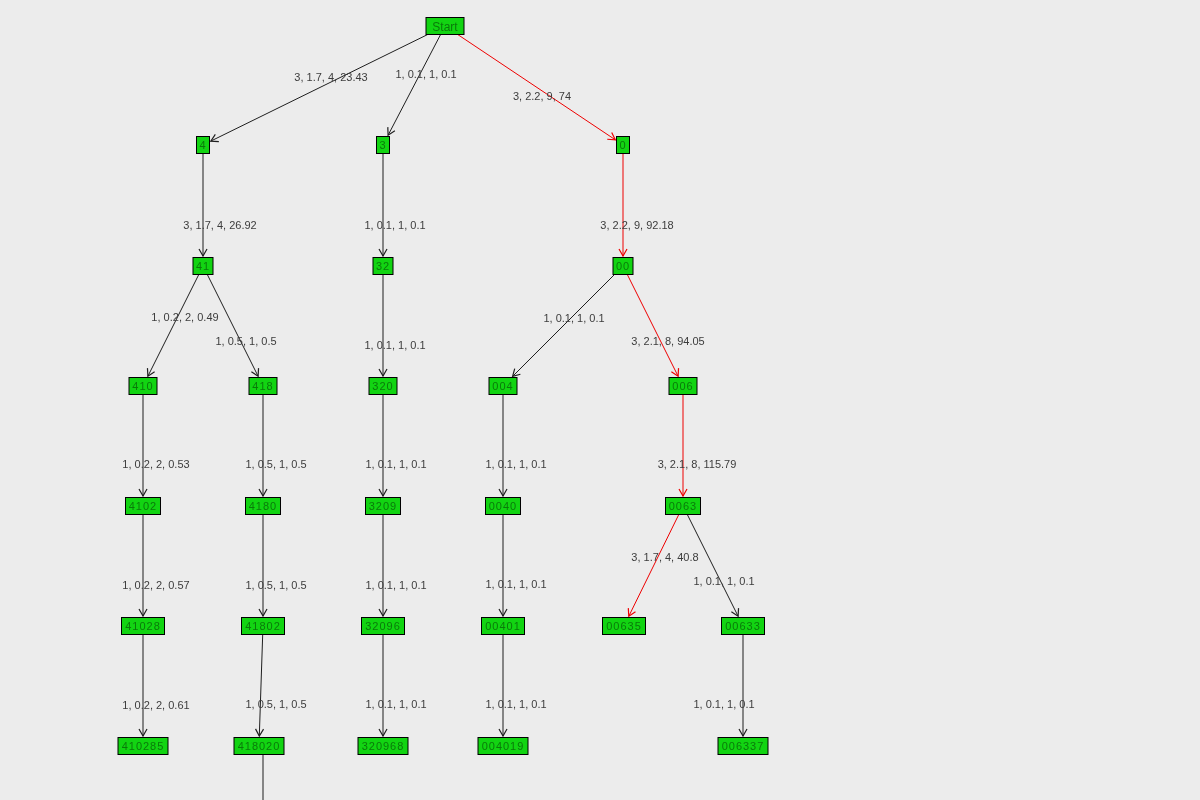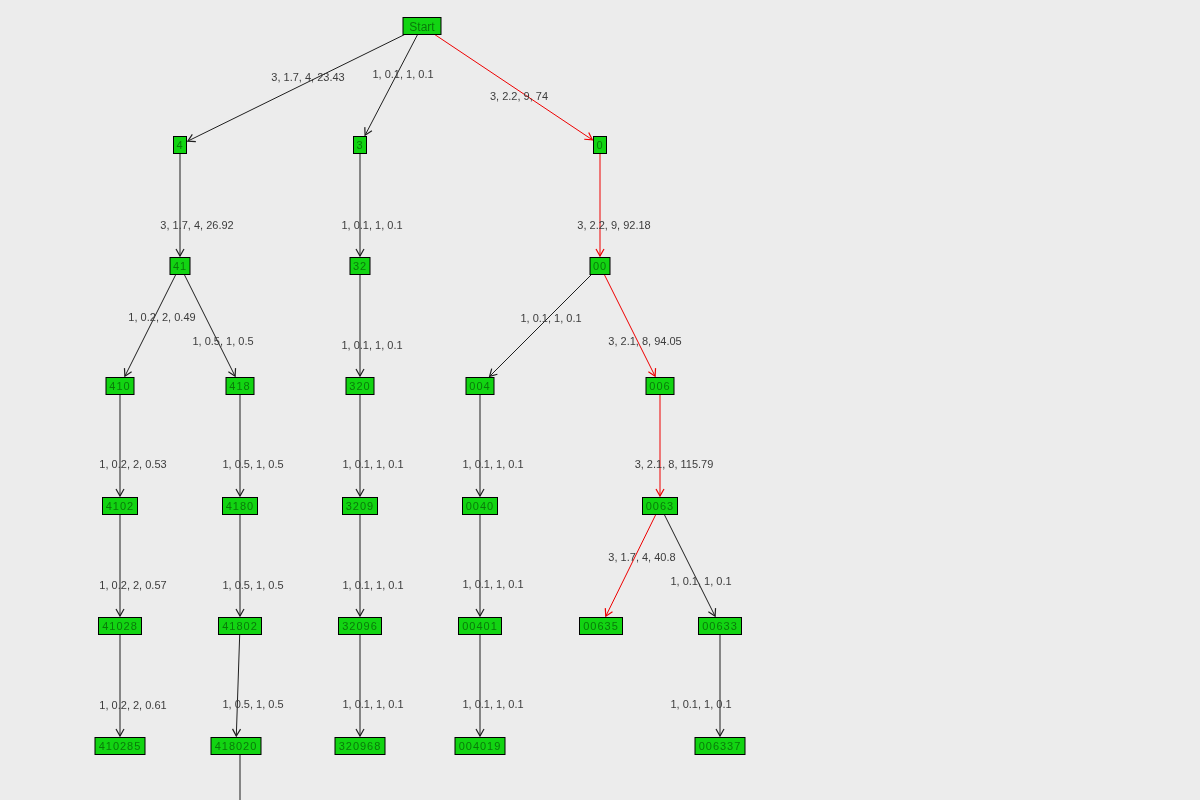--- a/index.html
+++ b/index.html
@@ -7,20 +7,21 @@
     padding: 0;
     width: 1200px;
     height: 800px;
     overflow: hidden;
     font-family: "Liberation Sans", sans-serif;
   }
   #canvas-wrap {
     position: relative;
     width: 1013px;
     height: 800px;
+    padding-left: 23px;
   }
   svg text {
     user-select: none;
   }
   .edge-label {
     font-family: "Liberation Sans", sans-serif;
     font-size: 11px;
   }
   .node-label {
     font-family: "Liberation Sans", sans-serif;

